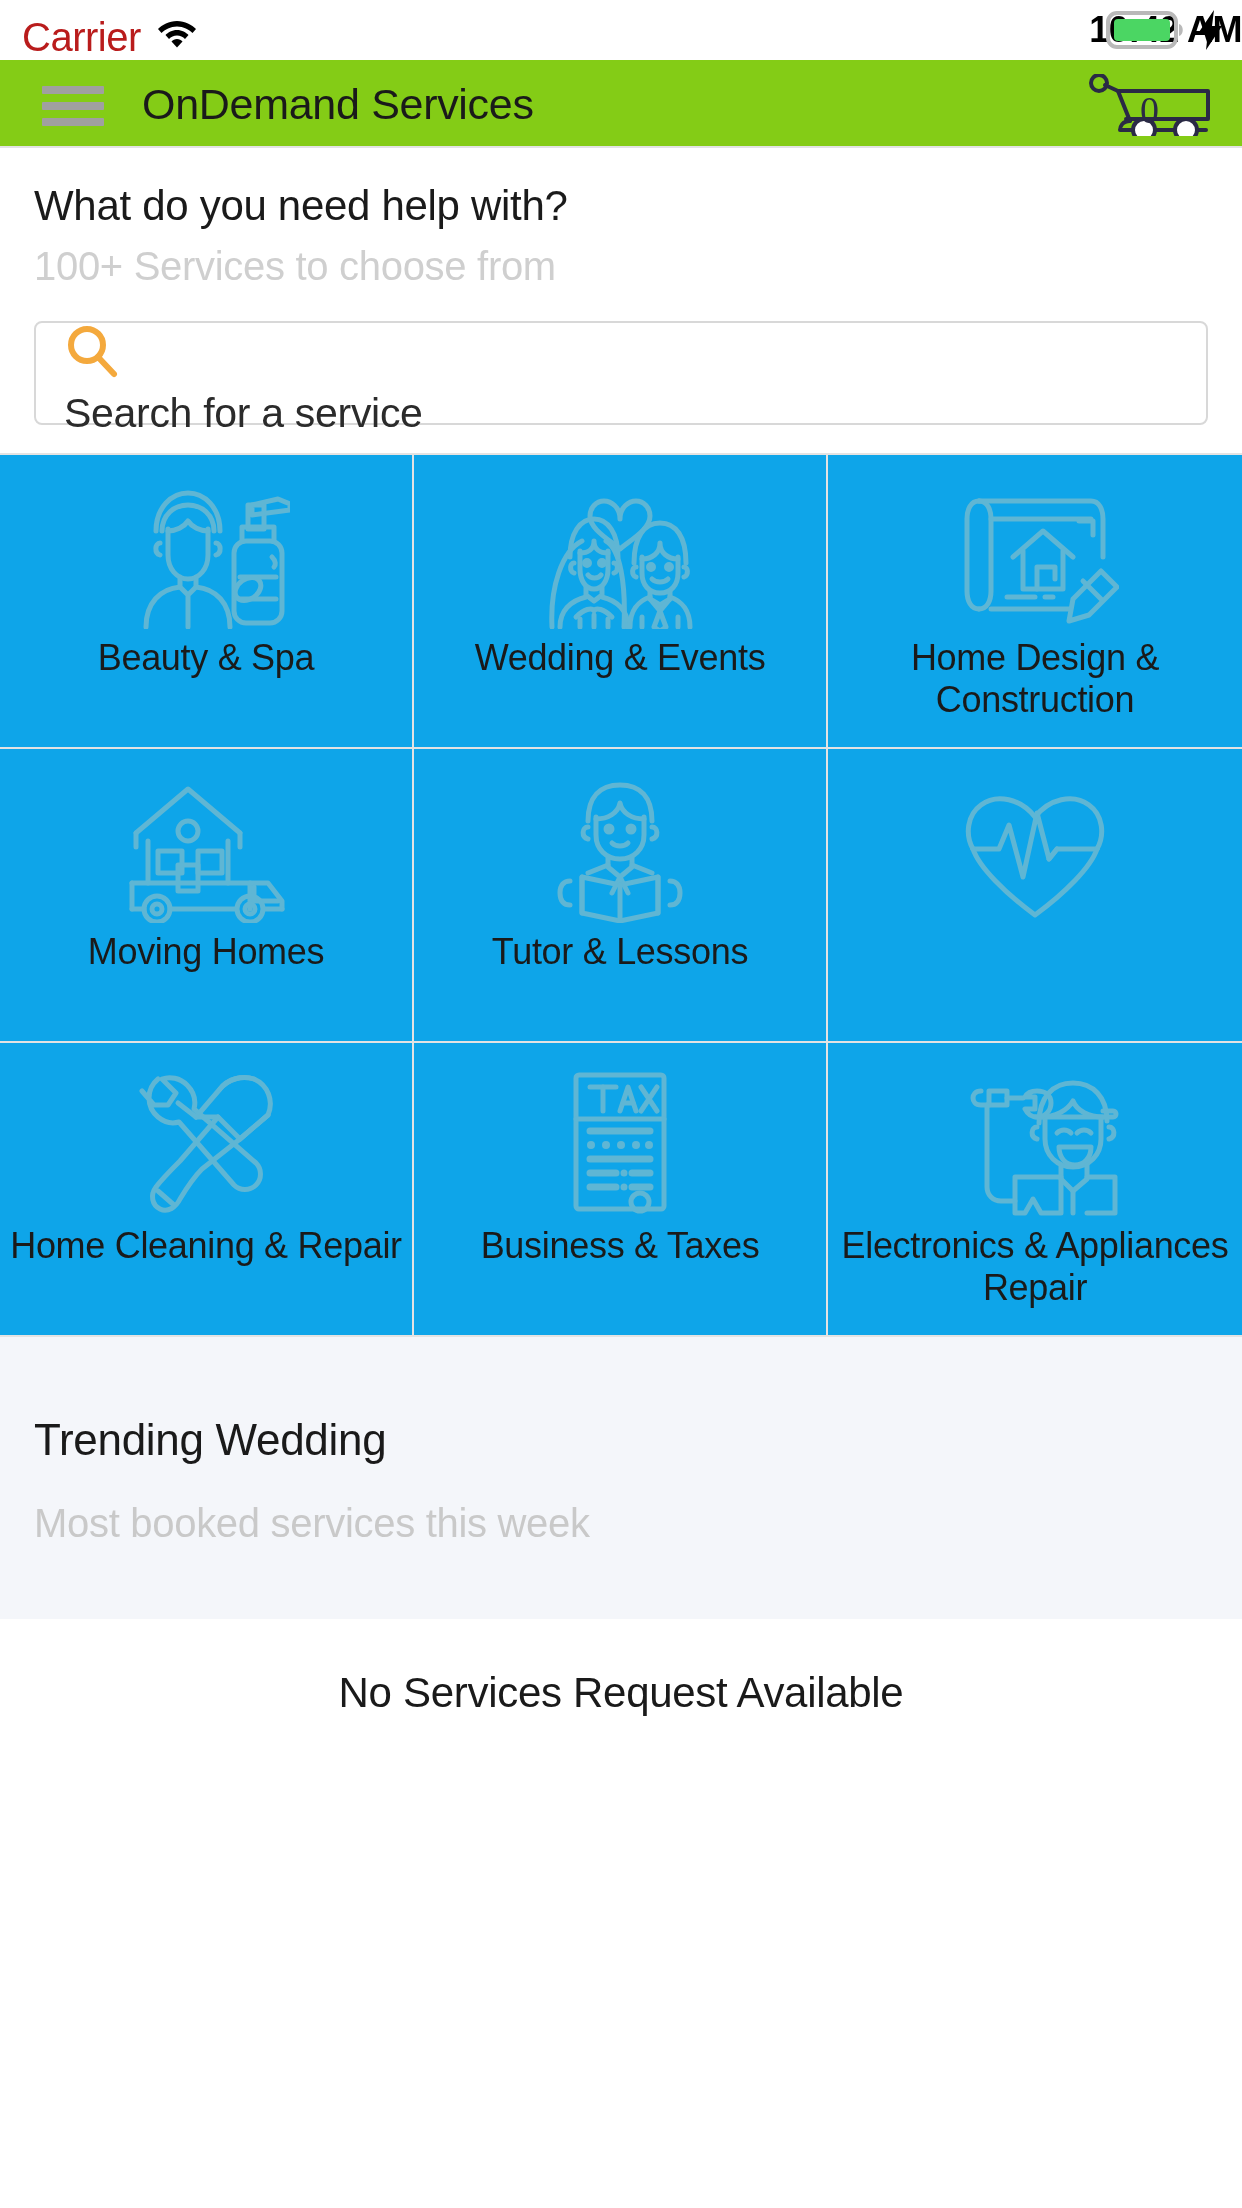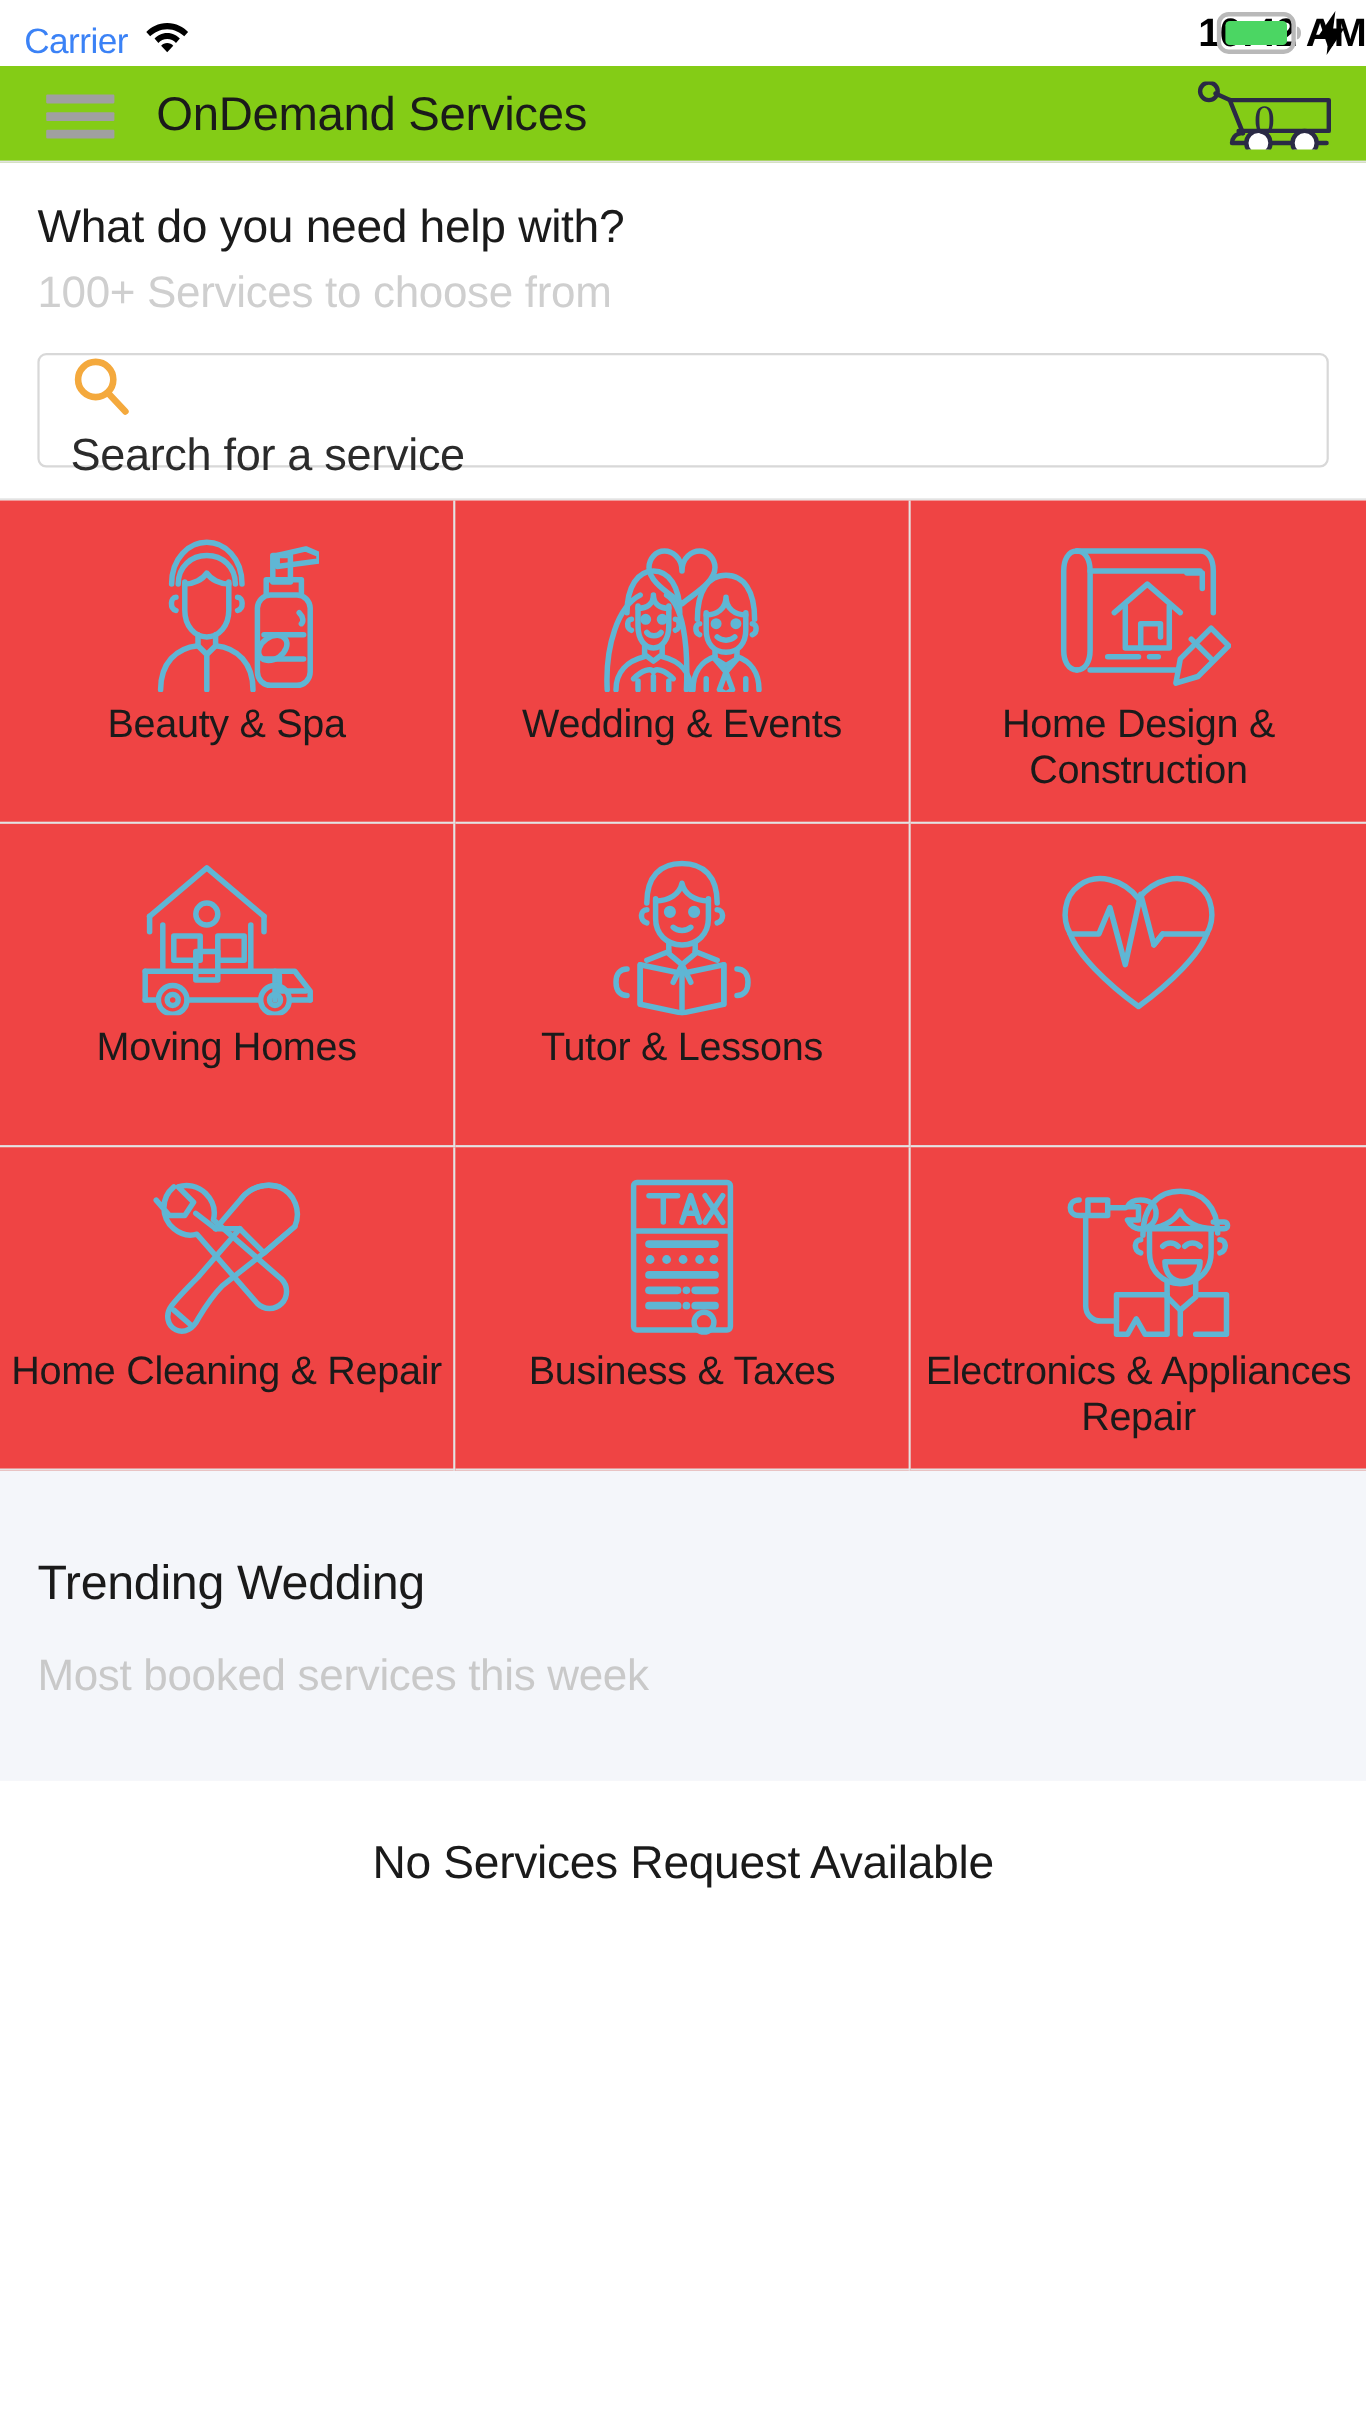--- a/index.html
+++ b/index.html
@@ -10,21 +10,21 @@
     overflow:hidden;
   }
   .phone { position:relative; width:1242px; height:2208px; background:#fff; }
 
   
   .statusbar {
     position:relative; height:60px; width:100%;
     display:flex; align-items:center; background:#fff;
   }
   .sb-left { position:absolute; left:22px; top:0; height:60px; display:flex; align-items:center; gap:14px; }
-  .sb-carrier { font-size:32px; color:#3b82f6; letter-spacing:-0.5px;margin-top:15px; }
+  .sb-carrier { font-size:40px; color:#b91c1c; letter-spacing:-0.5px;margin-top:15px; }
   .sb-center { position:absolute; left:0; right:0; top:0; height:60px;
     display:flex; align-items:center; justify-content:flex-end; }
   .sb-time { font-size:36px; font-weight:bold; color:#000; letter-spacing:-0.5px; }
   .sb-right { position:absolute; right:16px; top:0; height:60px; display:flex; align-items:center; gap:8px; }
 
   
   .navbar {
     position:relative; height:88px; width:100%;
     border-bottom:2px solid #e3e3e3; background:#84cc16;
   }
@@ -48,21 +48,21 @@
   .search-ph { font-size:41px; color:#2b2b2b; letter-spacing:-0.3px; }
 
   
   .grid {
     margin-top:28px;
     border-top:2px solid #e3e3e3;
     display:grid; grid-template-columns:repeat(3,1fr);
     background:#fff;
   }
   .cell {
-    height:294px; position:relative; background:#ef4444;
+    height:294px; position:relative; background:#0ea5e9;
     display:flex; flex-direction:column; align-items:center; justify-content:flex-start;
     border-bottom:2px solid #e3e3e3; border-right:2px solid #e3e3e3;
     padding-top:24px; cursor:pointer;
   }
   .cell:nth-child(3n) { border-right:none; }
   .cell-icon { width:168px; height:150px; display:flex; align-items:center; justify-content:center; }
   .cell-label {
     margin-top:8px; font-size:36px; color:#1a1a1a; text-align:center;
     line-height:1.16; letter-spacing:-0.3px; padding:0 8px; max-width:100%;
   }

